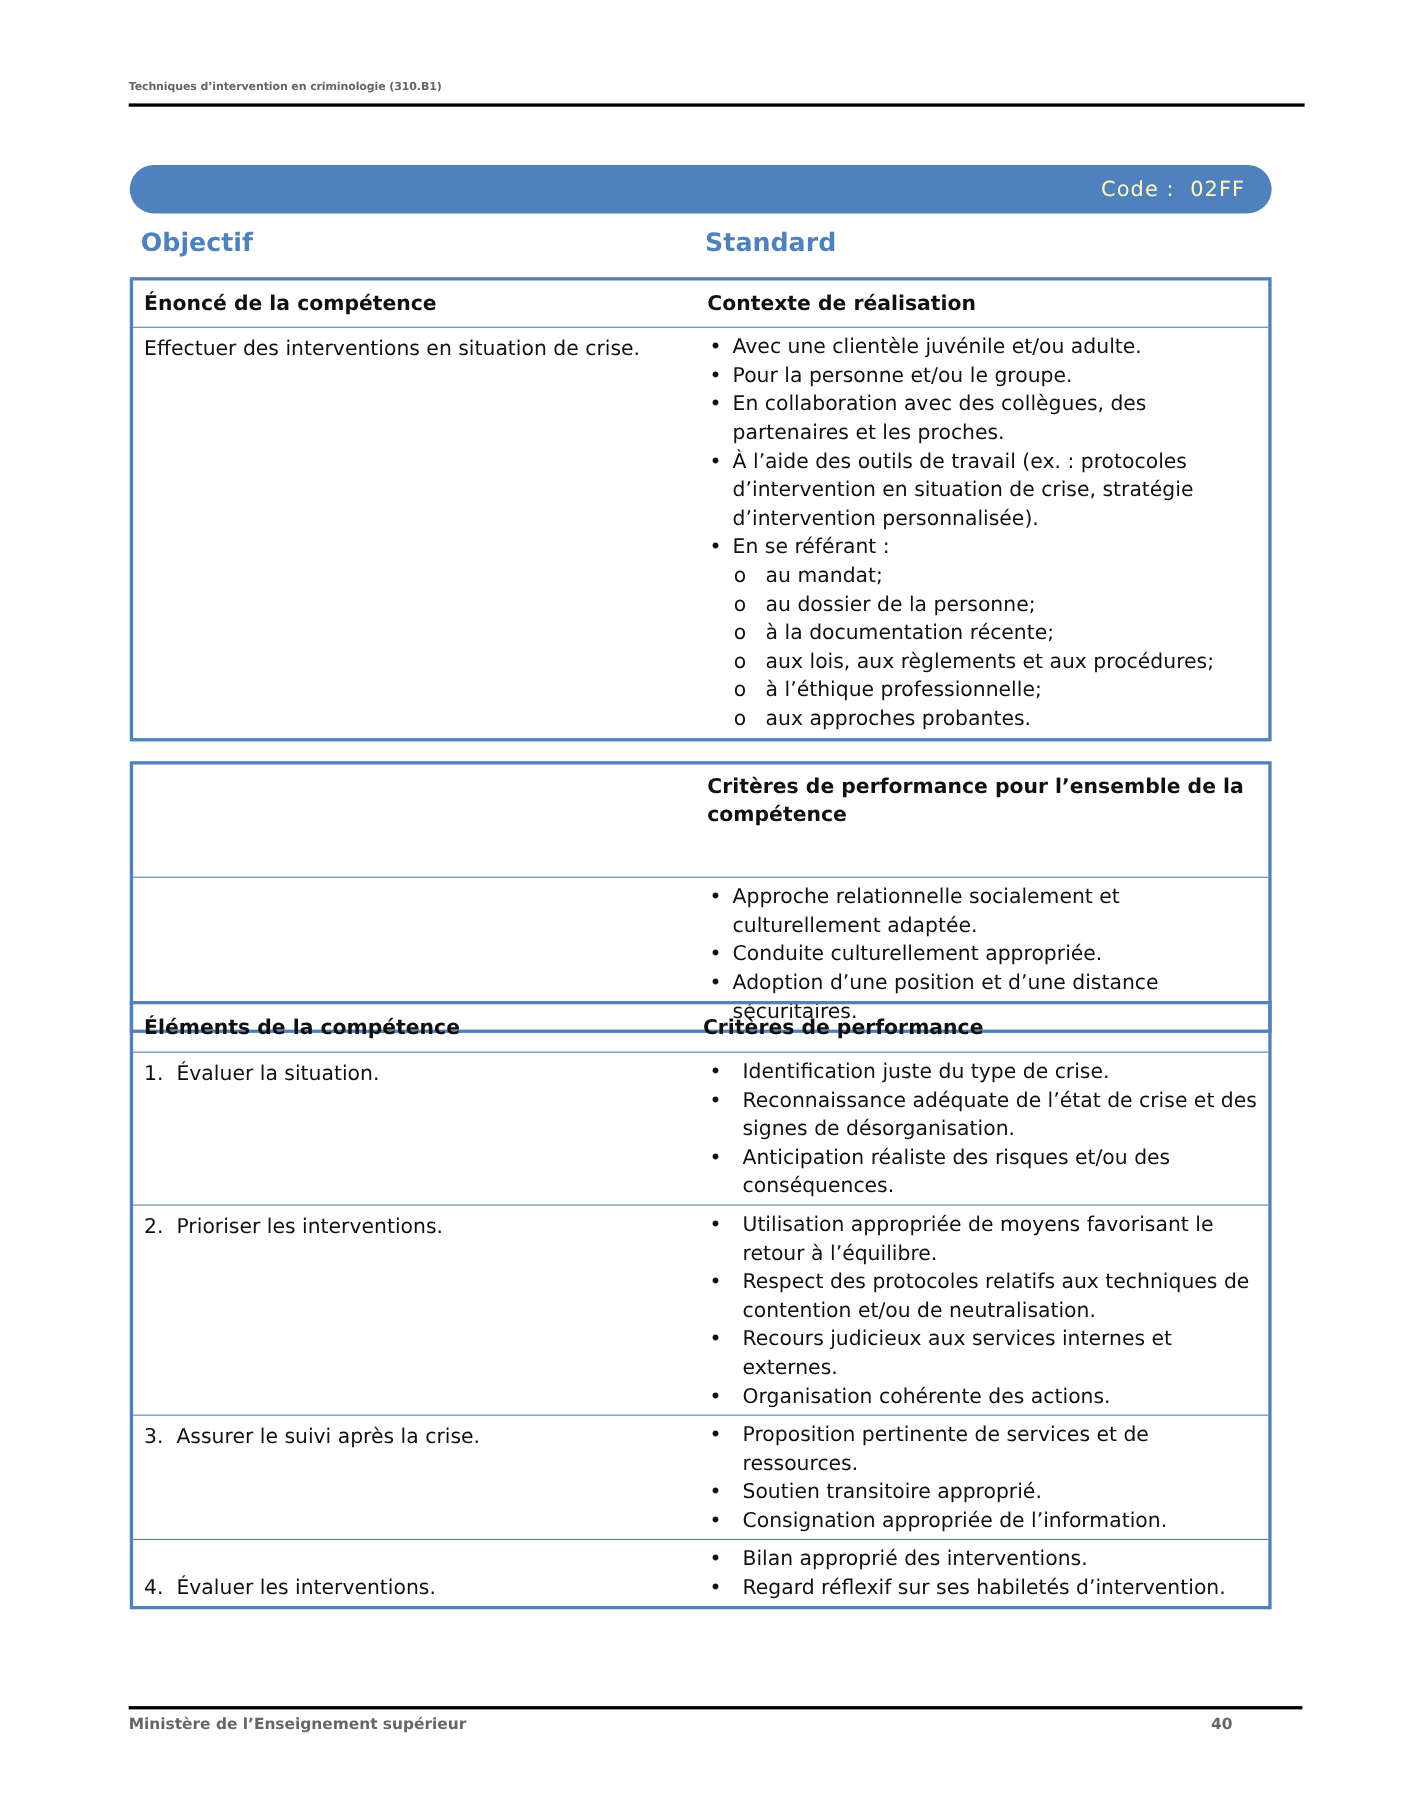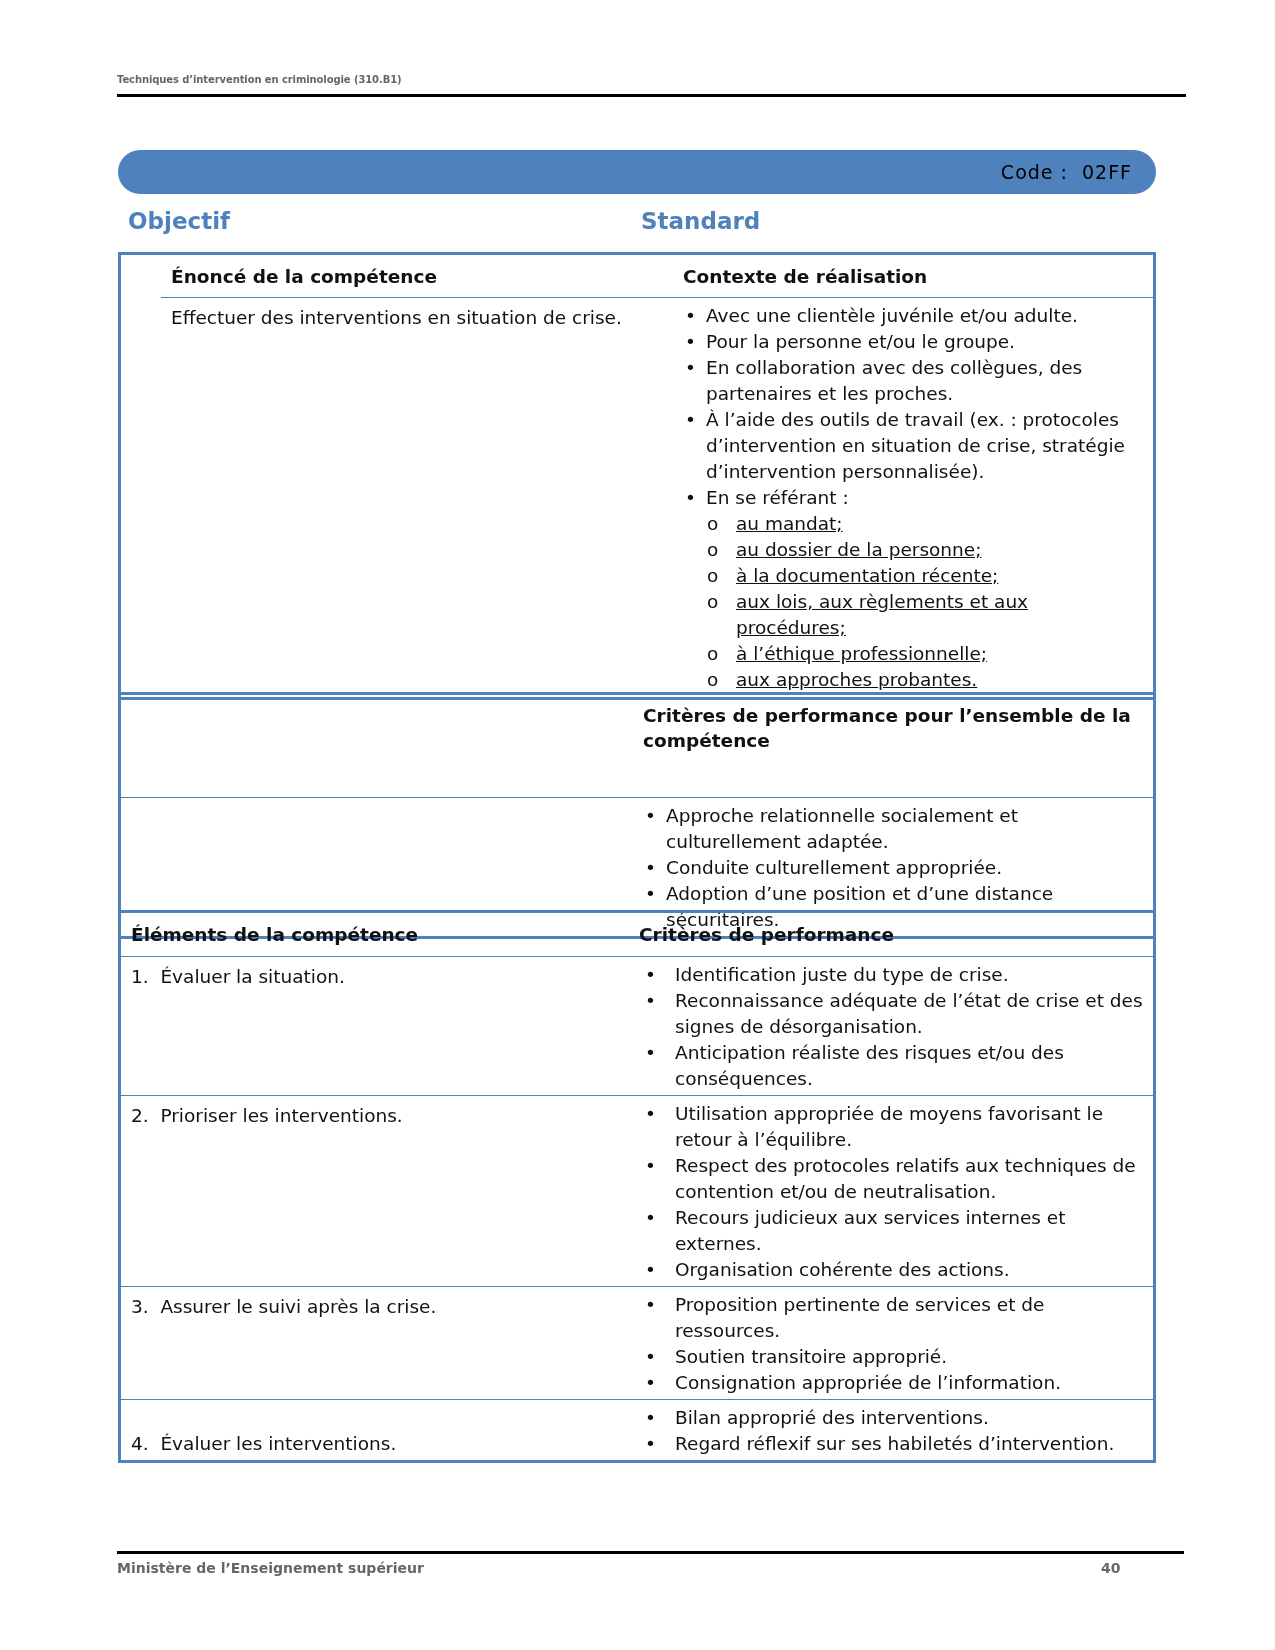--- a/index.html
+++ b/index.html
@@ -2,40 +2,40 @@
 <html><head>
 <meta charset="utf-8">
 <style>
   html, body { margin: 0; padding: 0; background: #ffffff; }
   body { width: 1275px; height: 1650px; position: relative; overflow: hidden;
          font-family: "DejaVu Sans", sans-serif; color: #111; }
   .run-head { position: absolute; left: 117px; top: 74px; font-size: 10px; font-weight: bold;
               color: #666; letter-spacing: -0.1px; }
   .rule-top { position: absolute; left: 117px; top: 94px; width: 1069px; height: 3px; background: #000; }
   .code-bar { position: absolute; left: 118px; top: 150px; width: 1038px; height: 44px; background: #4f81bd;
-              color: #000000; font-size: 19px; box-sizing: border-box; padding-right: 24px;
+              color: #fef9c3; font-size: 19px; box-sizing: border-box; padding-right: 24px;
               display: flex; justify-content: flex-end; align-items: center; letter-spacing: 1px; border-radius: 22px; }
   .code-bar .code-value { margin-left: 14px; }
   .sec-title { position: absolute; top: 208px; font-size: 23px; font-weight: bold; color: #4f81bd; }
   .t-left { left: 128px; }
   .t-right { left: 641px; }
 
   .tbl { position: absolute; left: 118px; width: 1038px; box-sizing: border-box;
          border: 3px solid #4f81bd; }
   .row { display: flex; border-top: 1px solid #4f81bd; }
   .row:first-child { border-top: none; }
   .cell-l { width: 512px; box-sizing: border-box; padding: 0 10px; }
   .cell-r { flex: 1; box-sizing: border-box; padding: 0 10px 0 10px; }
   .hdr { font-weight: bold; font-size: 18.5px; line-height: 25px; }
   .txt { font-size: 18.5px; line-height: 26px; }
   ul.b { list-style: none; margin: 0; padding: 0; }
   ul.b > li { position: relative; padding-left: 23px; }
   ul.b > li::before { content: "•"; position: absolute; left: 2px; top: 0; }
   ul.sub { list-style: none; margin: 0; padding: 0; }
-  ul.sub > li { position: relative; padding-left: 30px; text-decoration: underline; }
+  ul.sub > li { position: relative; padding-left: 30px; }
   ul.sub > li::before { content: "o"; position: absolute; left: 1px; top: 0; }
   ul.b2 > li { padding-left: 32px; }
   ul.b2 > li::before { left: 2px; }
 
   .rule-bottom { position: absolute; left: 117px; top: 1551px; width: 1067px; height: 3px; background: #000; }
   .foot-left { position: absolute; left: 117px; top: 1560px; font-size: 14px; font-weight: bold; color: #666; }
   .foot-right { position: absolute; left: 1101px; top: 1560px; font-size: 14px; font-weight: bold; color: #666; }
 </style>
 </head>
 <body>
@@ -44,21 +44,21 @@
 <div class="rule-top"></div>
 
 <div class="code-bar">
   <span>Code :</span>
   <span class="code-value">02FF</span>
 </div>
 
 <div class="sec-title t-left">Objectif</div>
 <div class="sec-title t-right">Standard</div>
 
-<div class="tbl" style="top:252px;padding-left:40px;">
+<div class="tbl" style="top:252px;">
   <div class="row" style="height:42px; align-items:center;">
     <div class="cell-l hdr">Énoncé de la compétence</div>
     <div class="cell-r hdr">Contexte de réalisation</div>
   </div>
   <div class="row" style="padding:5px 0 4px 0;">
     <div class="cell-l txt" style="padding-top:2px;">Effectuer des interventions en situation de crise.</div>
     <div class="cell-r txt">
       <ul class="b">
         <li>Avec une clientèle juvénile et/ou adulte.</li>
         <li>Pour la personne et/ou le groupe.</li>

